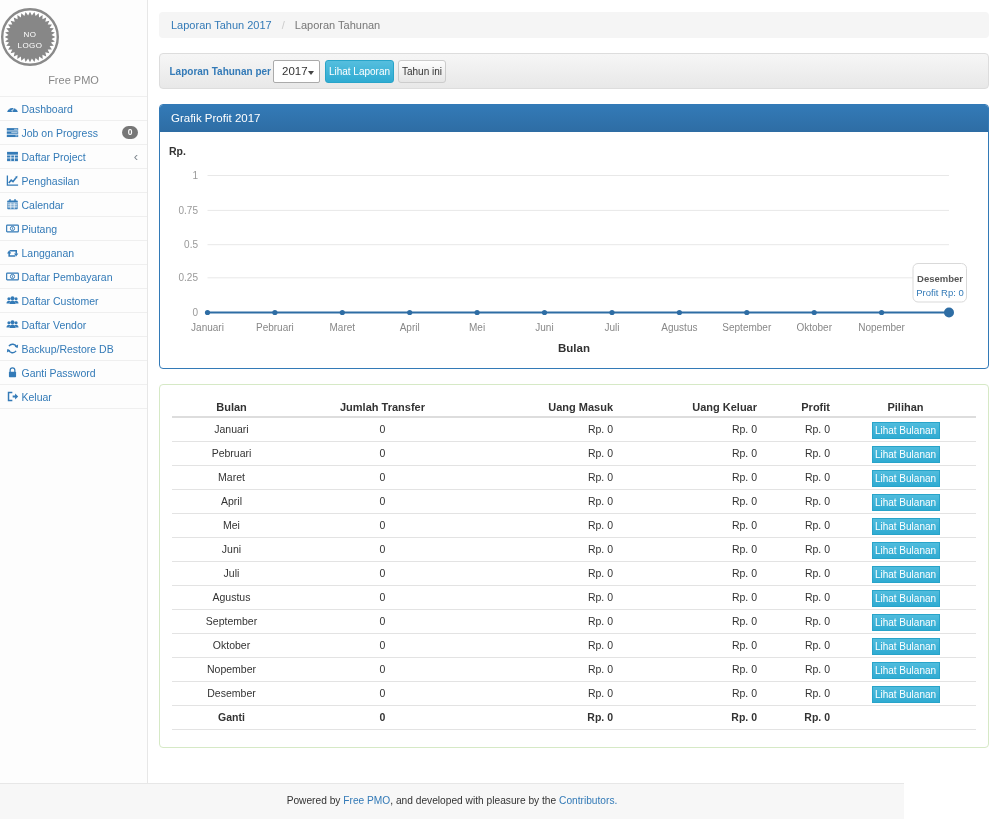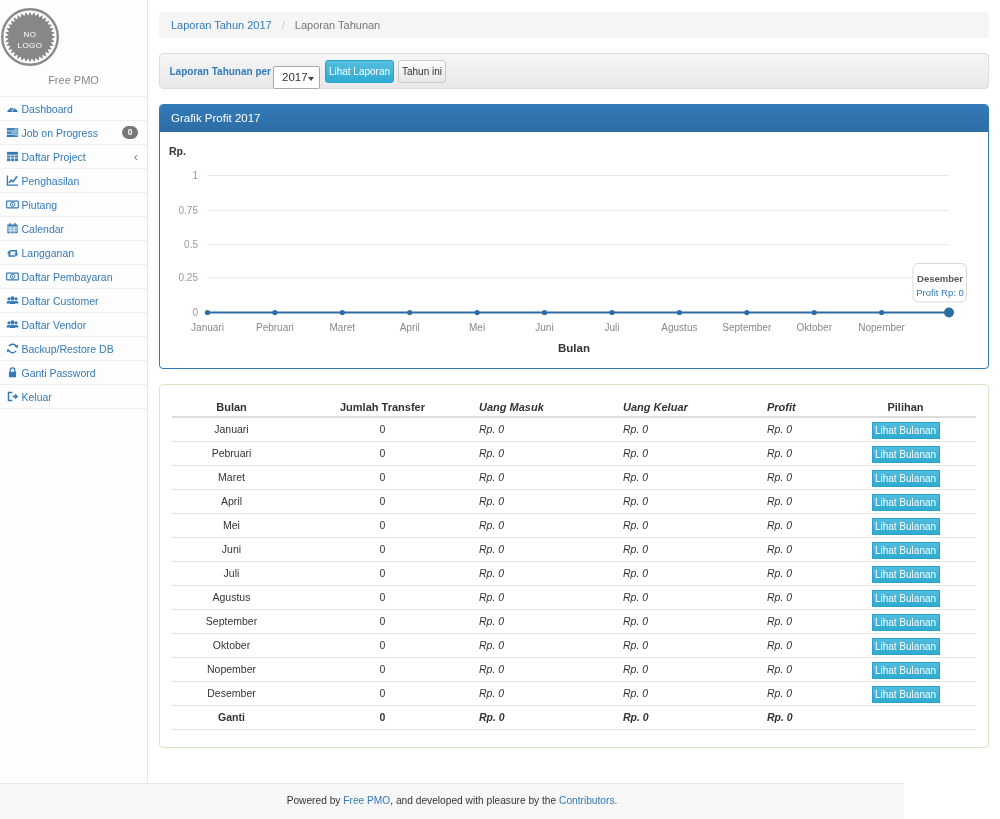--- a/index.html
+++ b/index.html
@@ -18,39 +18,39 @@
 .chev { float:right; margin-right:9px; color:#808890; font-size:13px; }
 
 #main { position:absolute; left:149px; top:0; width:851px; }
 .inner { padding:0 11px 0 10px; }
 #breadcrumb { margin-top:12px; height:26px; line-height:27px; background:#f5f5f5; border-radius:4px; padding:0 12px; font-size:11px; color:#777; }
 #breadcrumb a { color:#337ab7; }
 #breadcrumb .sep { color:#ccc; padding:0 10px; }
 
 #toolbar { margin-top:15px; height:36px; border:1px solid #ddd; border-radius:4px; background:linear-gradient(to bottom,#f6f6f6 0,#e8e8e8 100%); position:relative; }
 #toolbar .lbl { color:#337ab7; font-weight:bold; font-size:10px; line-height:22px; position:absolute; left:9.5px; top:7px; }
-.sel { position:absolute; left:113px; top:12px; width:47px; height:23px; background:#fff; border:1px solid #aaa; border-radius:2px; font-size:11.5px; color:#333; line-height:21px; padding-left:8px; }
+.sel { position:absolute; left:113px; top:6px; width:47px; height:23px; background:#fff; border:1px solid #aaa; border-radius:2px; font-size:11.5px; color:#333; line-height:21px; padding-left:8px; }
 .sel:after { content:""; position:absolute; right:5px; top:9.5px; border-left:3px solid transparent; border-right:3px solid transparent; border-top:4px solid #444; }
 .btn { position:absolute; top:6px; height:23px; border-radius:3px; font-size:10px; text-align:center; line-height:22px; padding:0; white-space:nowrap; overflow:hidden; }
 .btn-info { left:165px; background:linear-gradient(to bottom,#55bede 0,#2fabd2 100%); border:1px solid #28a4c9; color:#fff; width:69px; }
 .btn-default { left:238px; background:linear-gradient(to bottom,#fdfdfd 0,#e6e6e6 100%); border:1px solid #ccc; color:#333; width:48px; }
 
 .panel { margin-top:15px; border-radius:4px; background:#fff; }
 #chartpanel { border:1px solid #337ab7; }
 #chartpanel .phead { background:linear-gradient(to bottom,#337ab7 0,#2e6da4 100%); color:#fff; }
 .phead { height:27px; line-height:26px; padding:0 11px; font-size:11.5px; border-top-left-radius:3px; border-top-right-radius:3px; }
 #detailpanel { border:1px solid #d6e9c6; }
 #detailpanel .phead { background:linear-gradient(to bottom,#dff0d8 0,#d5e9ca 100%); color:#3c763d; border-bottom:1px solid #d6e9c6; }
 
 .pbody { padding:13px 12px 17px 12px; }
 table { width:100%; border-collapse:collapse; font-size:10.5px; }
 th { font-weight:bold; color:#333; font-size:11px; padding:0 5px; line-height:18px; border-bottom:2px solid #ddd; }
 td { padding:0 5px; height:23.2px; line-height:23px; border-bottom:1px solid #e3e3e3; color:#333; }
 tr.total td { font-weight:bold; }
-.tc { text-align:center; } .tr { text-align:left;font-style:italic; }
+.tc { text-align:center; } .tr { text-align:right; }
 .btn-xs { display:inline-block; vertical-align:middle; white-space:nowrap; overflow:hidden; background:linear-gradient(to bottom,#50bcdd 0,#2fabd2 100%); border:1px solid #28a4c9; color:#fff; font-size:10px; border-radius:0; width:68px; height:17px; line-height:15px; text-align:center; }
 
 #footer { position:absolute; left:0; top:783px; width:904px; height:36px; background:#f7f7f7; border-top:1px solid #e7e7e7; text-align:center; line-height:34px; font-size:10.2px; color:#333; }
 #footer a { color:#337ab7; }
 </style>
 </head>
 <body>
 <div id="wrap">
   <div id="sidebar">
     <div id="logo">
@@ -92,37 +92,37 @@
                 <line x1="5.9" y1="6.3" x2="5.9" y2="13.7"></line>
                 <line x1="10.4" y1="6.3" x2="10.4" y2="13.7"></line>
               </g>
             </svg>Daftar Project</a></li>
       <li><a href="#"><svg class="ic" viewBox="0 0 16 16">
               <path d="M1.7 1.8v12h13.2" stroke="#337ab7" stroke-width="1.6" fill="none"></path>
               <path d="M3.4 11.2l3-3.6 2.2 1.8 3.4-4.4" stroke="#337ab7" stroke-width="1.9" fill="none"></path>
               <path fill="#337ab7" d="M10.8 3.6l3.4-1.4-0.6 3.6z"></path>
             </svg>Penghasilan</a></li>
       <li><a href="#"><svg class="ic" viewBox="0 0 16 16">
-              <rect x="0.8" y="3.9" width="14.4" height="8.2" rx="0.8" fill="none" stroke="#337ab7" stroke-width="1.4"></rect>
-              <circle cx="8" cy="8" r="2.6" fill="none" stroke="#337ab7" stroke-width="1.2"></circle>
-              <line x1="8" y1="6.7" x2="8" y2="9.3" stroke="#337ab7" stroke-width="1"></line>
-            </svg>Piutang</a></li>
-      <li><a href="#"><svg class="ic" viewBox="0 0 16 16">
               <rect x="1.6" y="3.2" width="12.8" height="10.6" rx="0.8" fill="#337ab7"></rect>
               <rect x="4" y="1.4" width="1.8" height="3.4" fill="#337ab7"></rect>
               <rect x="10.2" y="1.4" width="1.8" height="3.4" fill="#337ab7"></rect>
               <rect x="2.6" y="6.2" width="10.8" height="6.6" fill="#fff" opacity="0.25"></rect>
               <g stroke="#fff" stroke-width="0.9">
                 <line x1="1.6" y1="6" x2="14.4" y2="6"></line>
                 <line x1="5.9" y1="6" x2="5.9" y2="13.4"></line>
                 <line x1="10.1" y1="6" x2="10.1" y2="13.4"></line>
                 <line x1="2" y1="8.4" x2="14" y2="8.4"></line>
                 <line x1="2" y1="10.9" x2="14" y2="10.9"></line>
               </g>
             </svg>Calendar</a></li>
+      <li><a href="#"><svg class="ic" viewBox="0 0 16 16">
+              <rect x="0.8" y="3.9" width="14.4" height="8.2" rx="0.8" fill="none" stroke="#337ab7" stroke-width="1.4"></rect>
+              <circle cx="8" cy="8" r="2.6" fill="none" stroke="#337ab7" stroke-width="1.2"></circle>
+              <line x1="8" y1="6.7" x2="8" y2="9.3" stroke="#337ab7" stroke-width="1"></line>
+            </svg>Piutang</a></li>
       <li><a href="#"><svg class="ic" viewBox="0 0 16 16">
               <g stroke="#337ab7" stroke-width="1.9" fill="none">
                 <path d="M4.6 5.9h8v3.6"></path>
                 <path d="M11.4 12.4H3.9V8.6"></path>
               </g>
               <g fill="#337ab7">
                 <path d="M9.9 9.1h5.2l-2.6 3.9z"></path>
                 <path d="M1.3 9.2h5.2L3.9 5.3z"></path>
               </g>
             </svg>Langganan</a></li>

